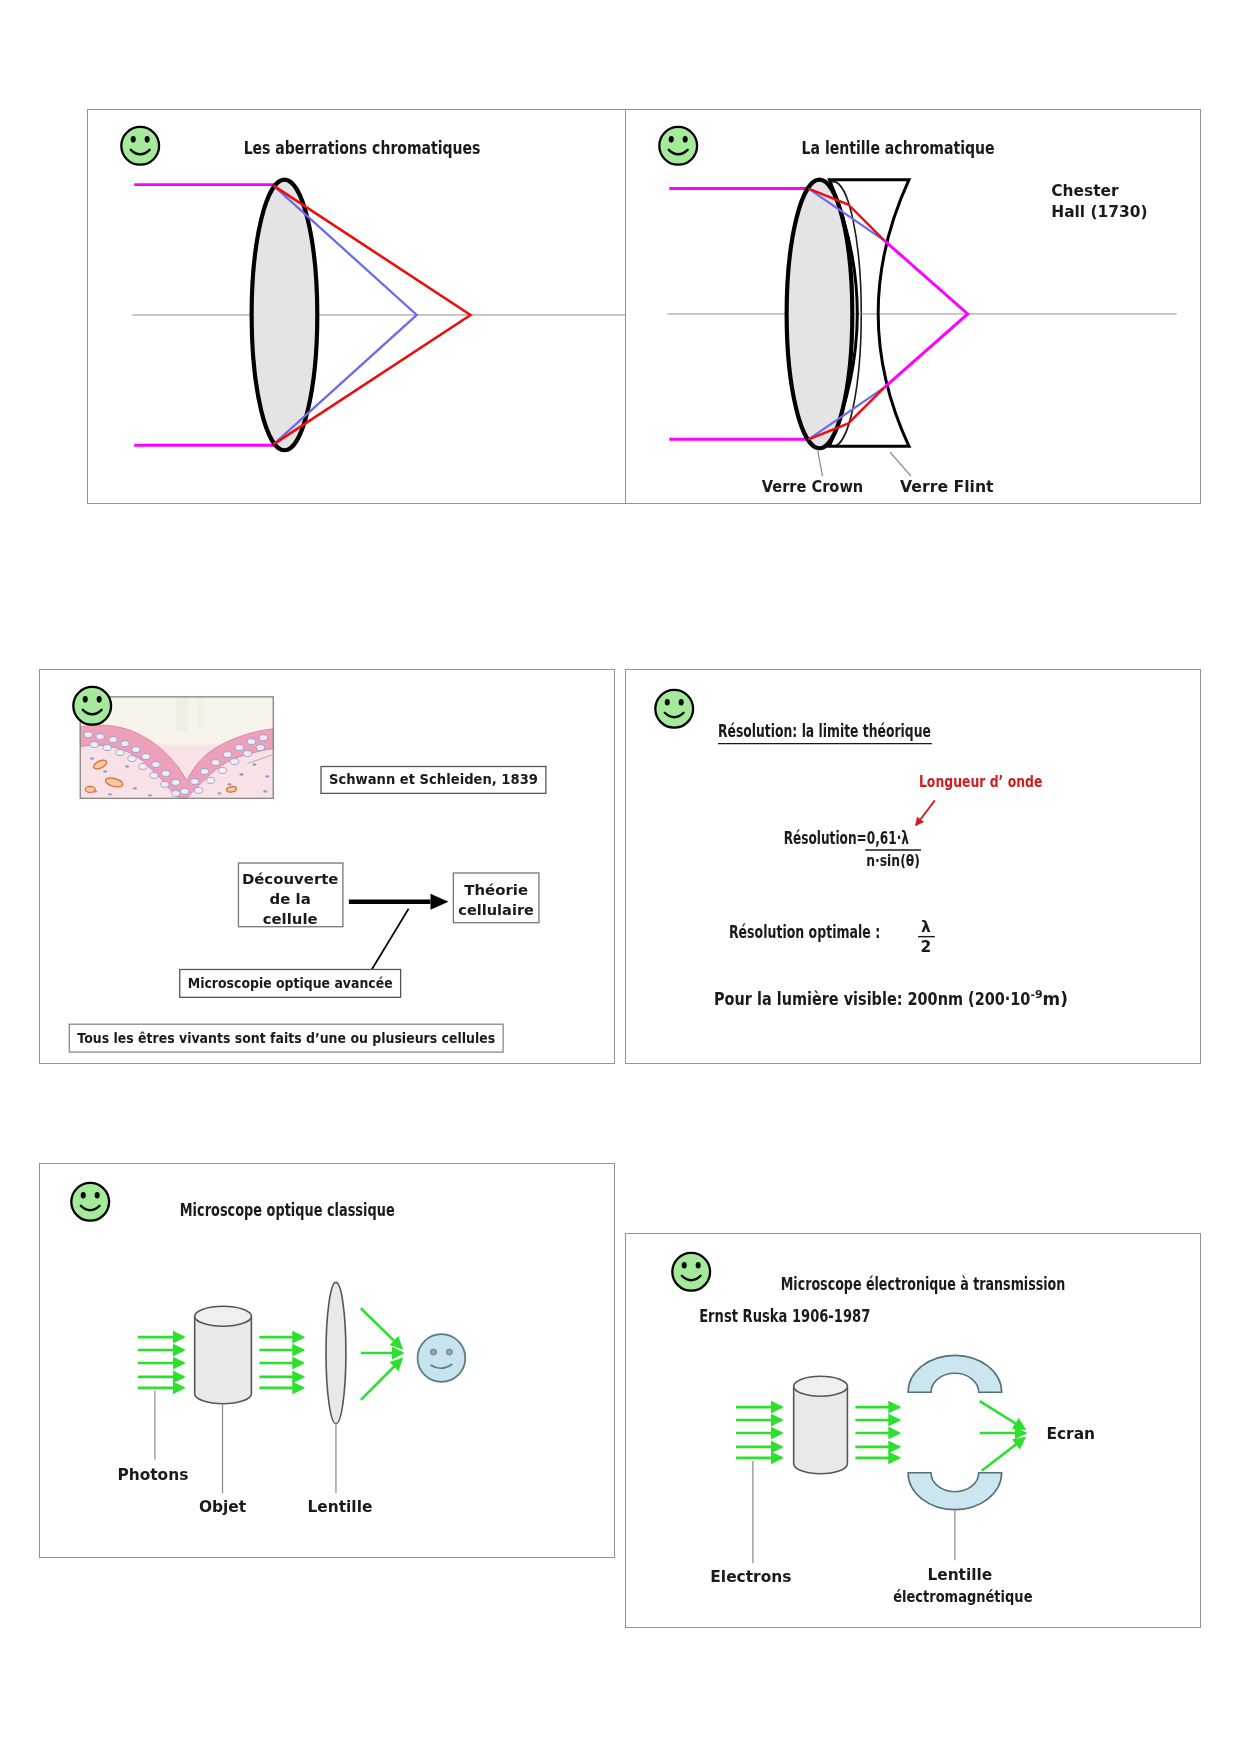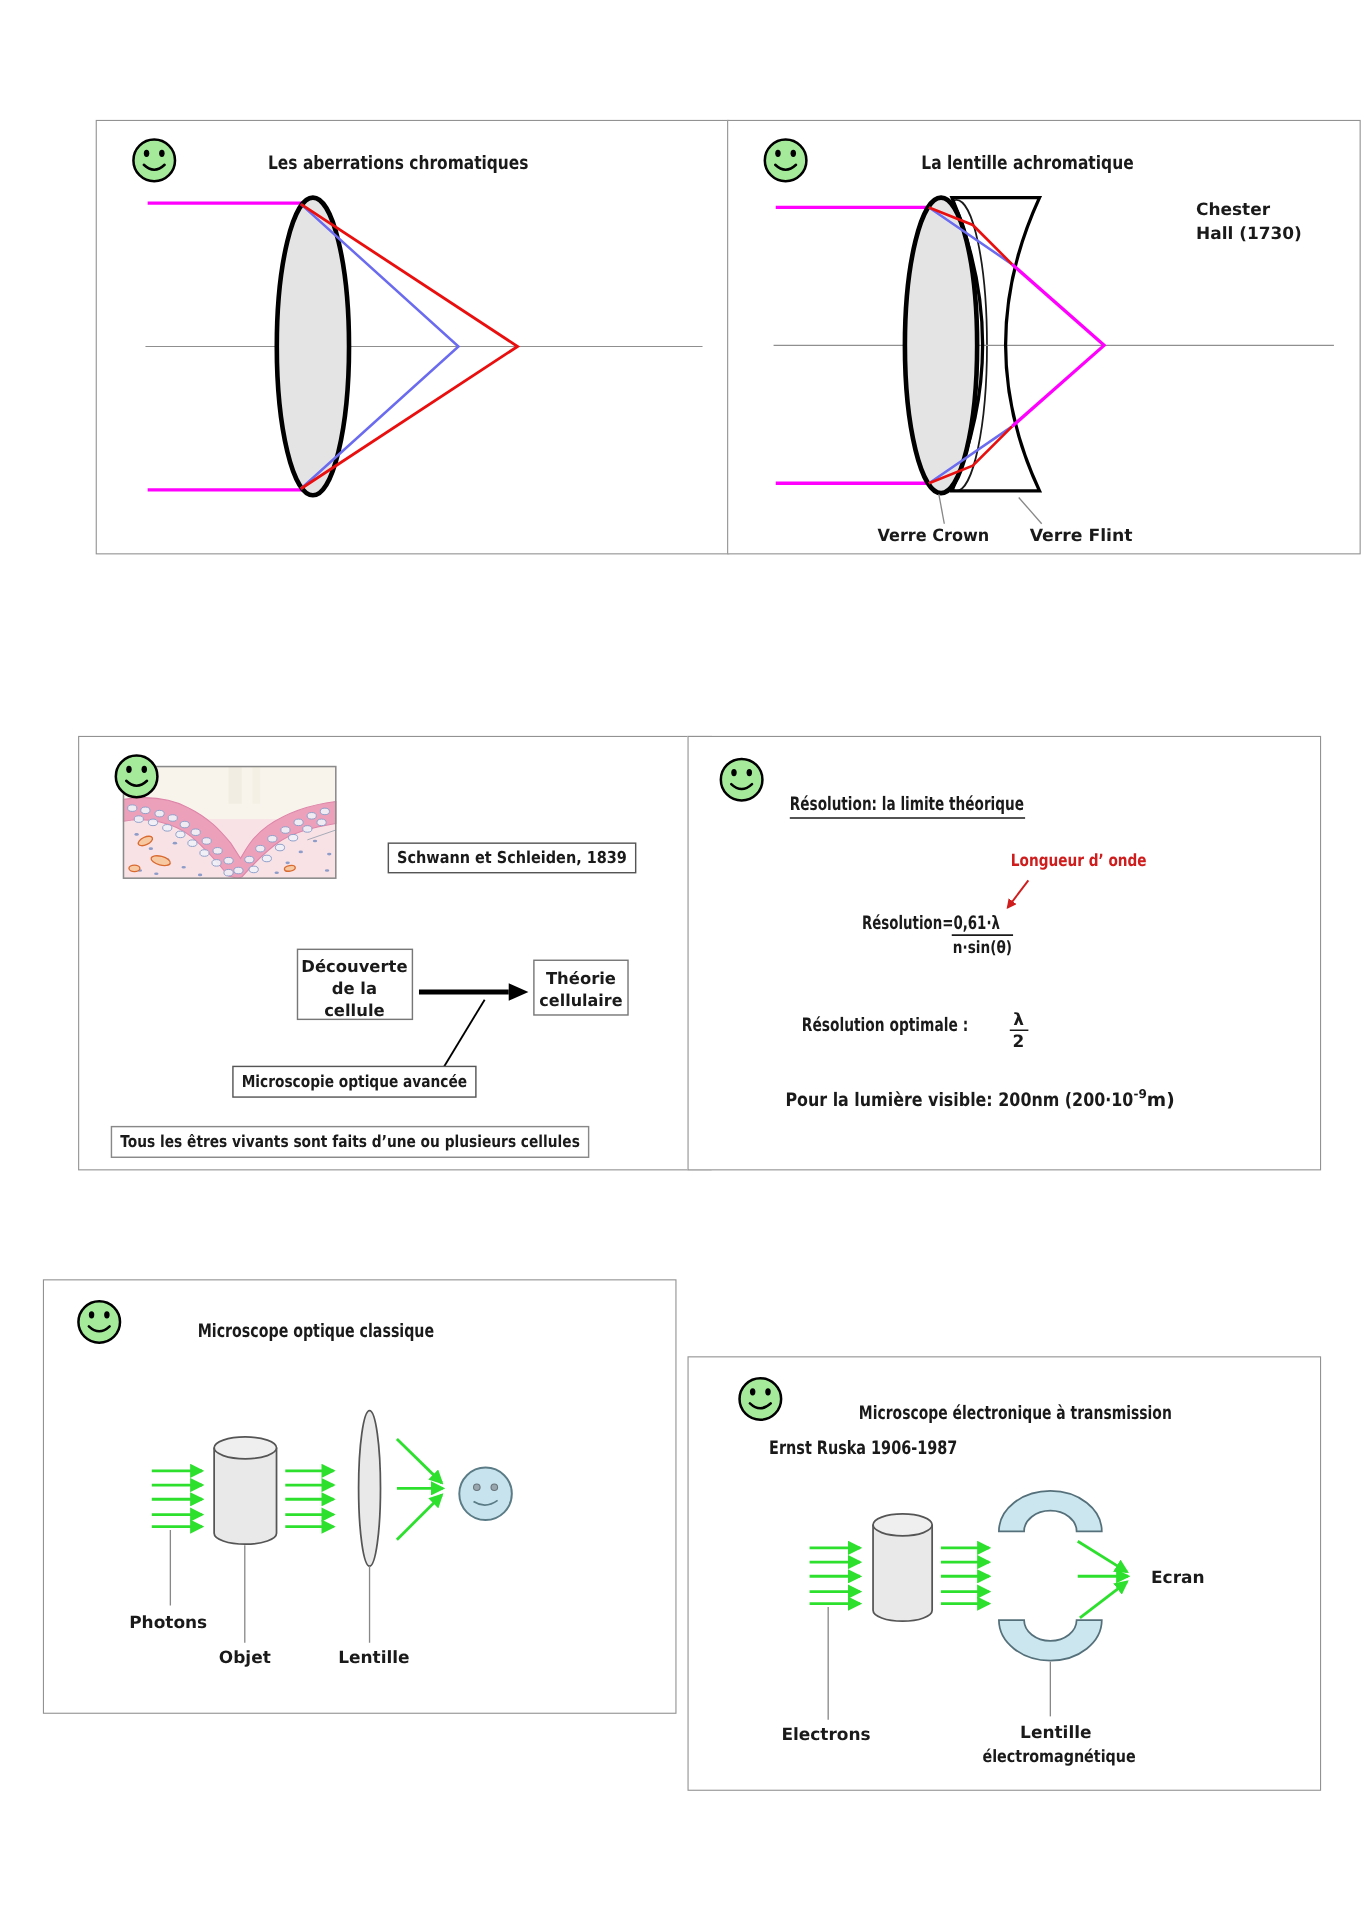--- a/index.html
+++ b/index.html
@@ -32,21 +32,21 @@
       <g stroke="#ff00ff" stroke-width="3">
         <line x1="46" y1="75" x2="187" y2="75"></line>
         <line x1="46" y1="337" x2="187" y2="337"></line>
       </g>
       <ellipse cx="197" cy="206" rx="33" ry="136" fill="#e4e4e4" stroke="#000" stroke-width="4.2"></ellipse>
       <path d="M186,76 L330,206 L186,336" fill="none" stroke="#6b6bf0" stroke-width="2.3"></path>
       <path d="M186,76 L384,206 L186,336" fill="none" stroke="#ea0f0f" stroke-width="2.6"></path>
     </svg>
   </div>
 
-  <div class="slide" style="left:625px;top:109px;margin-left:36px;">
+  <div class="slide" style="left:625px;top:109px;">
     <svg width="574" height="393" viewBox="0 0 576 395">
       <text class="t-title" x="273" y="44" text-anchor="middle" textLength="194" lengthAdjust="spacingAndGlyphs">La lentille achromatique</text>
       <g transform="translate(52,36)">
         <circle r="19" fill="#a5ea9b" stroke="#000" stroke-width="2.3"></circle>
         <ellipse cx="-7" cy="-6.5" rx="2.5" ry="3.3" fill="#000"></ellipse>
         <ellipse cx="7" cy="-6.5" rx="2.5" ry="3.3" fill="#000"></ellipse>
         <path d="M-9.5,4 Q0,13 9.5,4" fill="none" stroke="#000" stroke-width="2.3" stroke-linecap="round"></path>
       </g>
       <text class="t-label" x="427" y="86">Chester</text>
       <text class="t-label" x="427" y="108">Hall (1730)</text>
@@ -62,21 +62,21 @@
       <path d="M183,79 L259,131 M183,331 L259,279" fill="none" stroke="#6b6bf0" stroke-width="2.3"></path>
       <path d="M183,79 L223,95 L259,131 M183,331 L223,315 L259,279" fill="none" stroke="#ea0f0f" stroke-width="2.4"></path>
       <path d="M259,131 L343,205 L259,279" fill="none" stroke="#ff00ff" stroke-width="3"></path>
       <line x1="192" y1="341" x2="197" y2="368" stroke="#888" stroke-width="1.2"></line>
       <line x1="265" y1="344" x2="286" y2="368" stroke="#888" stroke-width="1.2"></line>
       <text class="t-label" x="187" y="384" text-anchor="middle" textLength="102" lengthAdjust="spacingAndGlyphs">Verre Crown</text>
       <text class="t-label" x="322" y="384" text-anchor="middle" textLength="94" lengthAdjust="spacingAndGlyphs">Verre Flint</text>
     </svg>
   </div>
 
-  <div class="slide" style="left:39px;top:669px;margin-left:32px;">
+  <div class="slide" style="left:39px;top:669px;">
     <svg width="574" height="393" viewBox="0 0 576 395">
       <g transform="translate(40,27)">
         <rect x="0" y="0" width="194" height="102" fill="#f8f4ec"></rect>
         <rect x="96" y="0" width="12" height="34" fill="#ede8da" opacity="0.55"></rect>
         <rect x="118" y="0" width="7" height="34" fill="#f0ecdf" opacity="0.55"></rect>
         <rect x="0" y="48" width="194" height="54" fill="#f8e2e6"></rect>
         <path d="M0,30 C25,26 45,30 60,38 C78,47 88,58 98,70 L107,84 C112,75 118,64 132,54 C148,43 170,35 194,32 L194,52 C175,55 155,60 142,69 C128,79 116,92 108,101 L104,102 L96,100 C88,90 76,76 62,64 C46,51 22,46 0,50 Z" fill="#eda0ba" stroke="#dd85a8" stroke-width="1"></path>
         <g fill="#f0f2f8" fill-opacity="0.9" stroke="#8e9fc9" stroke-width="0.9">
           <ellipse cx="8" cy="38" rx="4.2" ry="3"></ellipse>
             <ellipse cx="20" cy="40" rx="4.2" ry="3"></ellipse>

